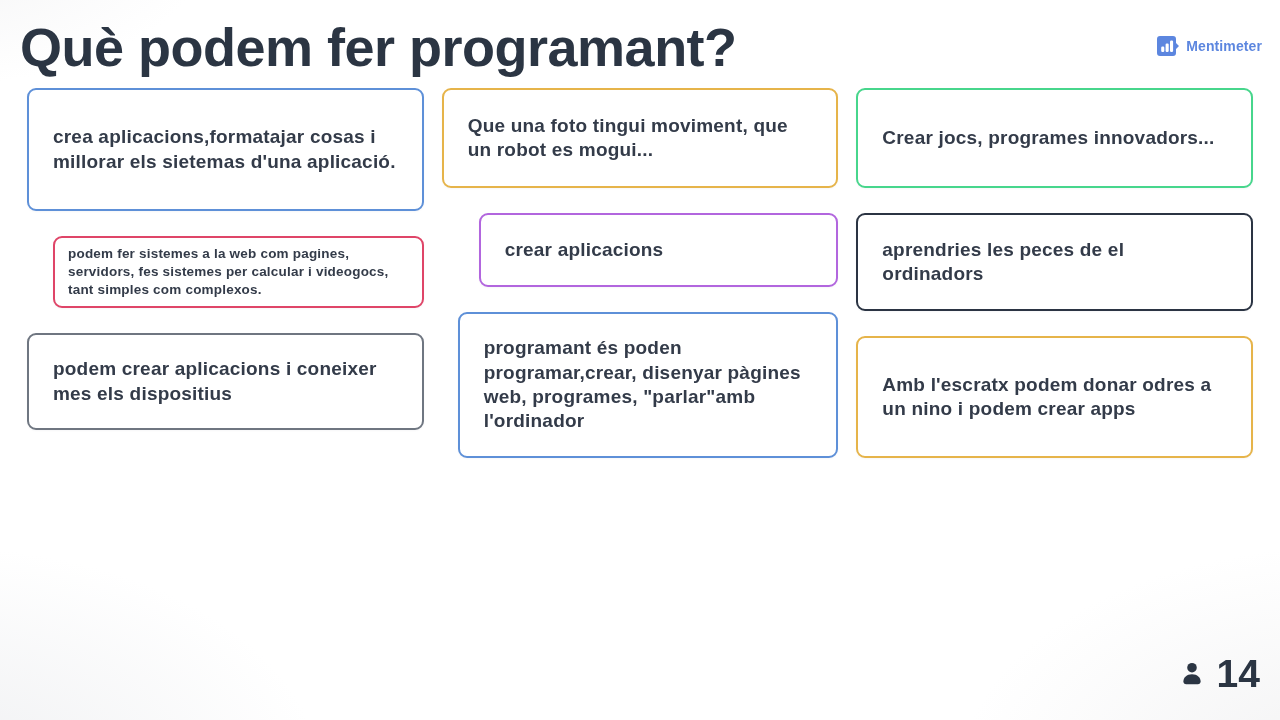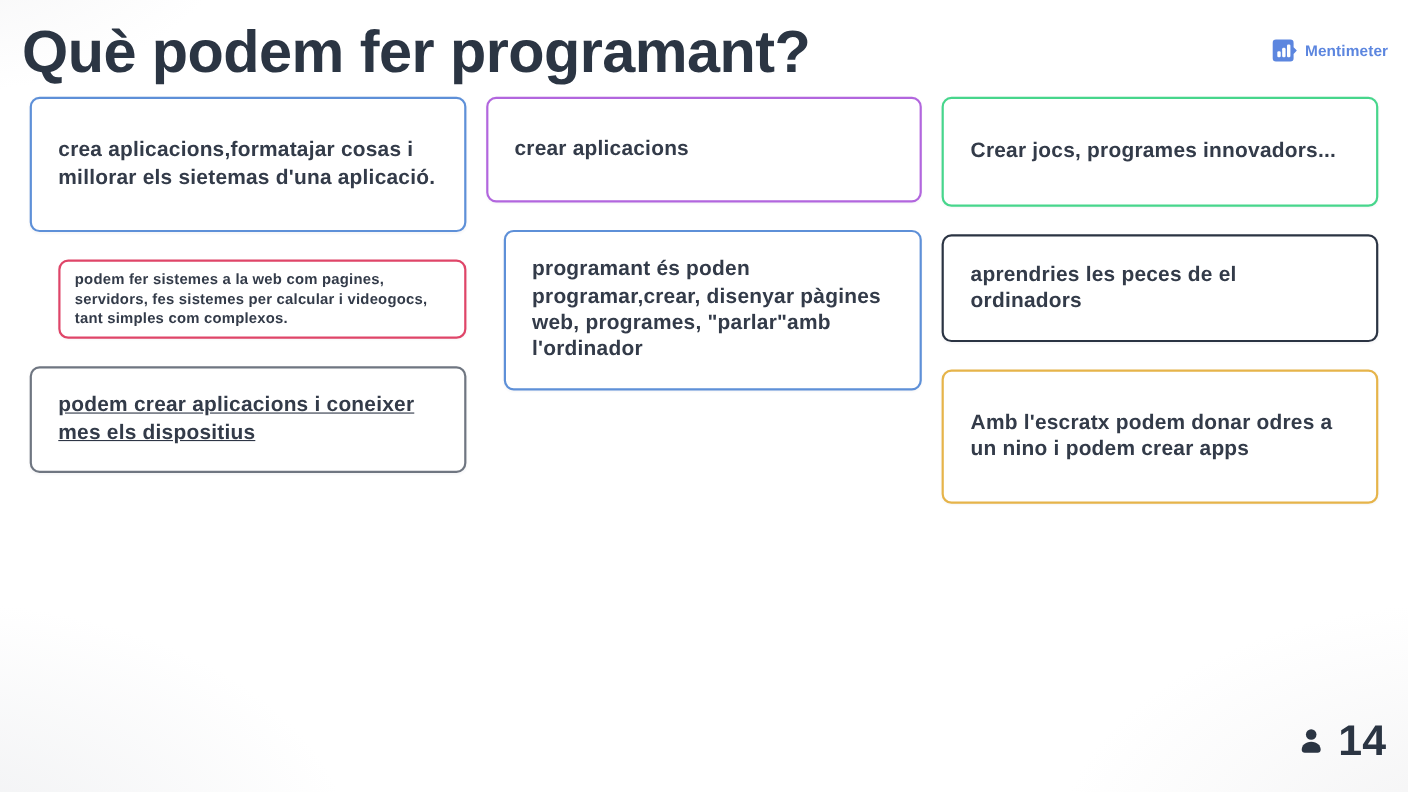--- a/index.html
+++ b/index.html
@@ -86,21 +86,21 @@
     align-items: center;
     gap: 11px;
   }
   .participants-count {
     font-size: 39px;
     font-weight: 700;
     color: #2b3543;
   }
 
   .h1 { height: 123px; } .h2 { height: 72px; margin-left: 26px; }  .h3 { height: 97px; }
-  .h4 { height: 100px; } .h5 { height: 96px; }  .h6 { height: 146px; }
+  .h4 { height: 100px; } .h5 { height: 74px; margin-left: 37px; }  .h6 { height: 146px; }
   .h7 { height: 100px; } .h8 { height: 98px; }  .h9 { height: 122px; }
 </style>
 </head>
 <body>
 
 <h1 class="slide-title">Què podem fer programant?</h1>
 
 <div class="brand">
   <span style="display:inline-flex;">
     <svg width="24" height="24" viewBox="0 0 24 24">
@@ -114,26 +114,29 @@
 </div>
 
 <div class="columns">
   <div class="col">
     <div class="card h1" style="border-color: rgb(94, 144, 216);">
       <div class="card-text">crea aplicacions,formatajar cosas i millorar els sietemas d'una aplicació.</div>
     </div>
     <div class="card small h2" style="border-color: rgb(223, 69, 104);">
       <div class="card-text">podem fer sistemes a la web com pagines, servidors, fes sistemes per calcular i videogocs, tant simples com complexos.</div>
     </div>
-    <div class="card h3" style="border-color: rgb(111, 118, 129); text-decoration: underline;">
+    <div class="card h3" style="border-color: rgb(111, 118, 129);">
       <div class="card-text">podem crear aplicacions i coneixer mes els dispositius</div>
     </div>
   </div>
 
   <div class="col">
+    <div class="card h4" style="border-color: rgb(230, 180, 74);">
+      <div class="card-text">Que una foto tingui moviment, que un robot es mogui...</div>
+    </div>
     <div class="card h5" style="border-color: rgb(178, 102, 222);">
       <div class="card-text">crear aplicacions</div>
     </div>
     <div class="card h6" style="border-color: rgb(94, 144, 216); margin-left: 16px;">
       <div class="card-text">programant és poden programar,crear, disenyar pàgines web, programes, "parlar"amb l'ordinador</div>
     </div>
   </div>
 
   <div class="col">
     <div class="card h7" style="border-color: rgb(71, 214, 140);">

